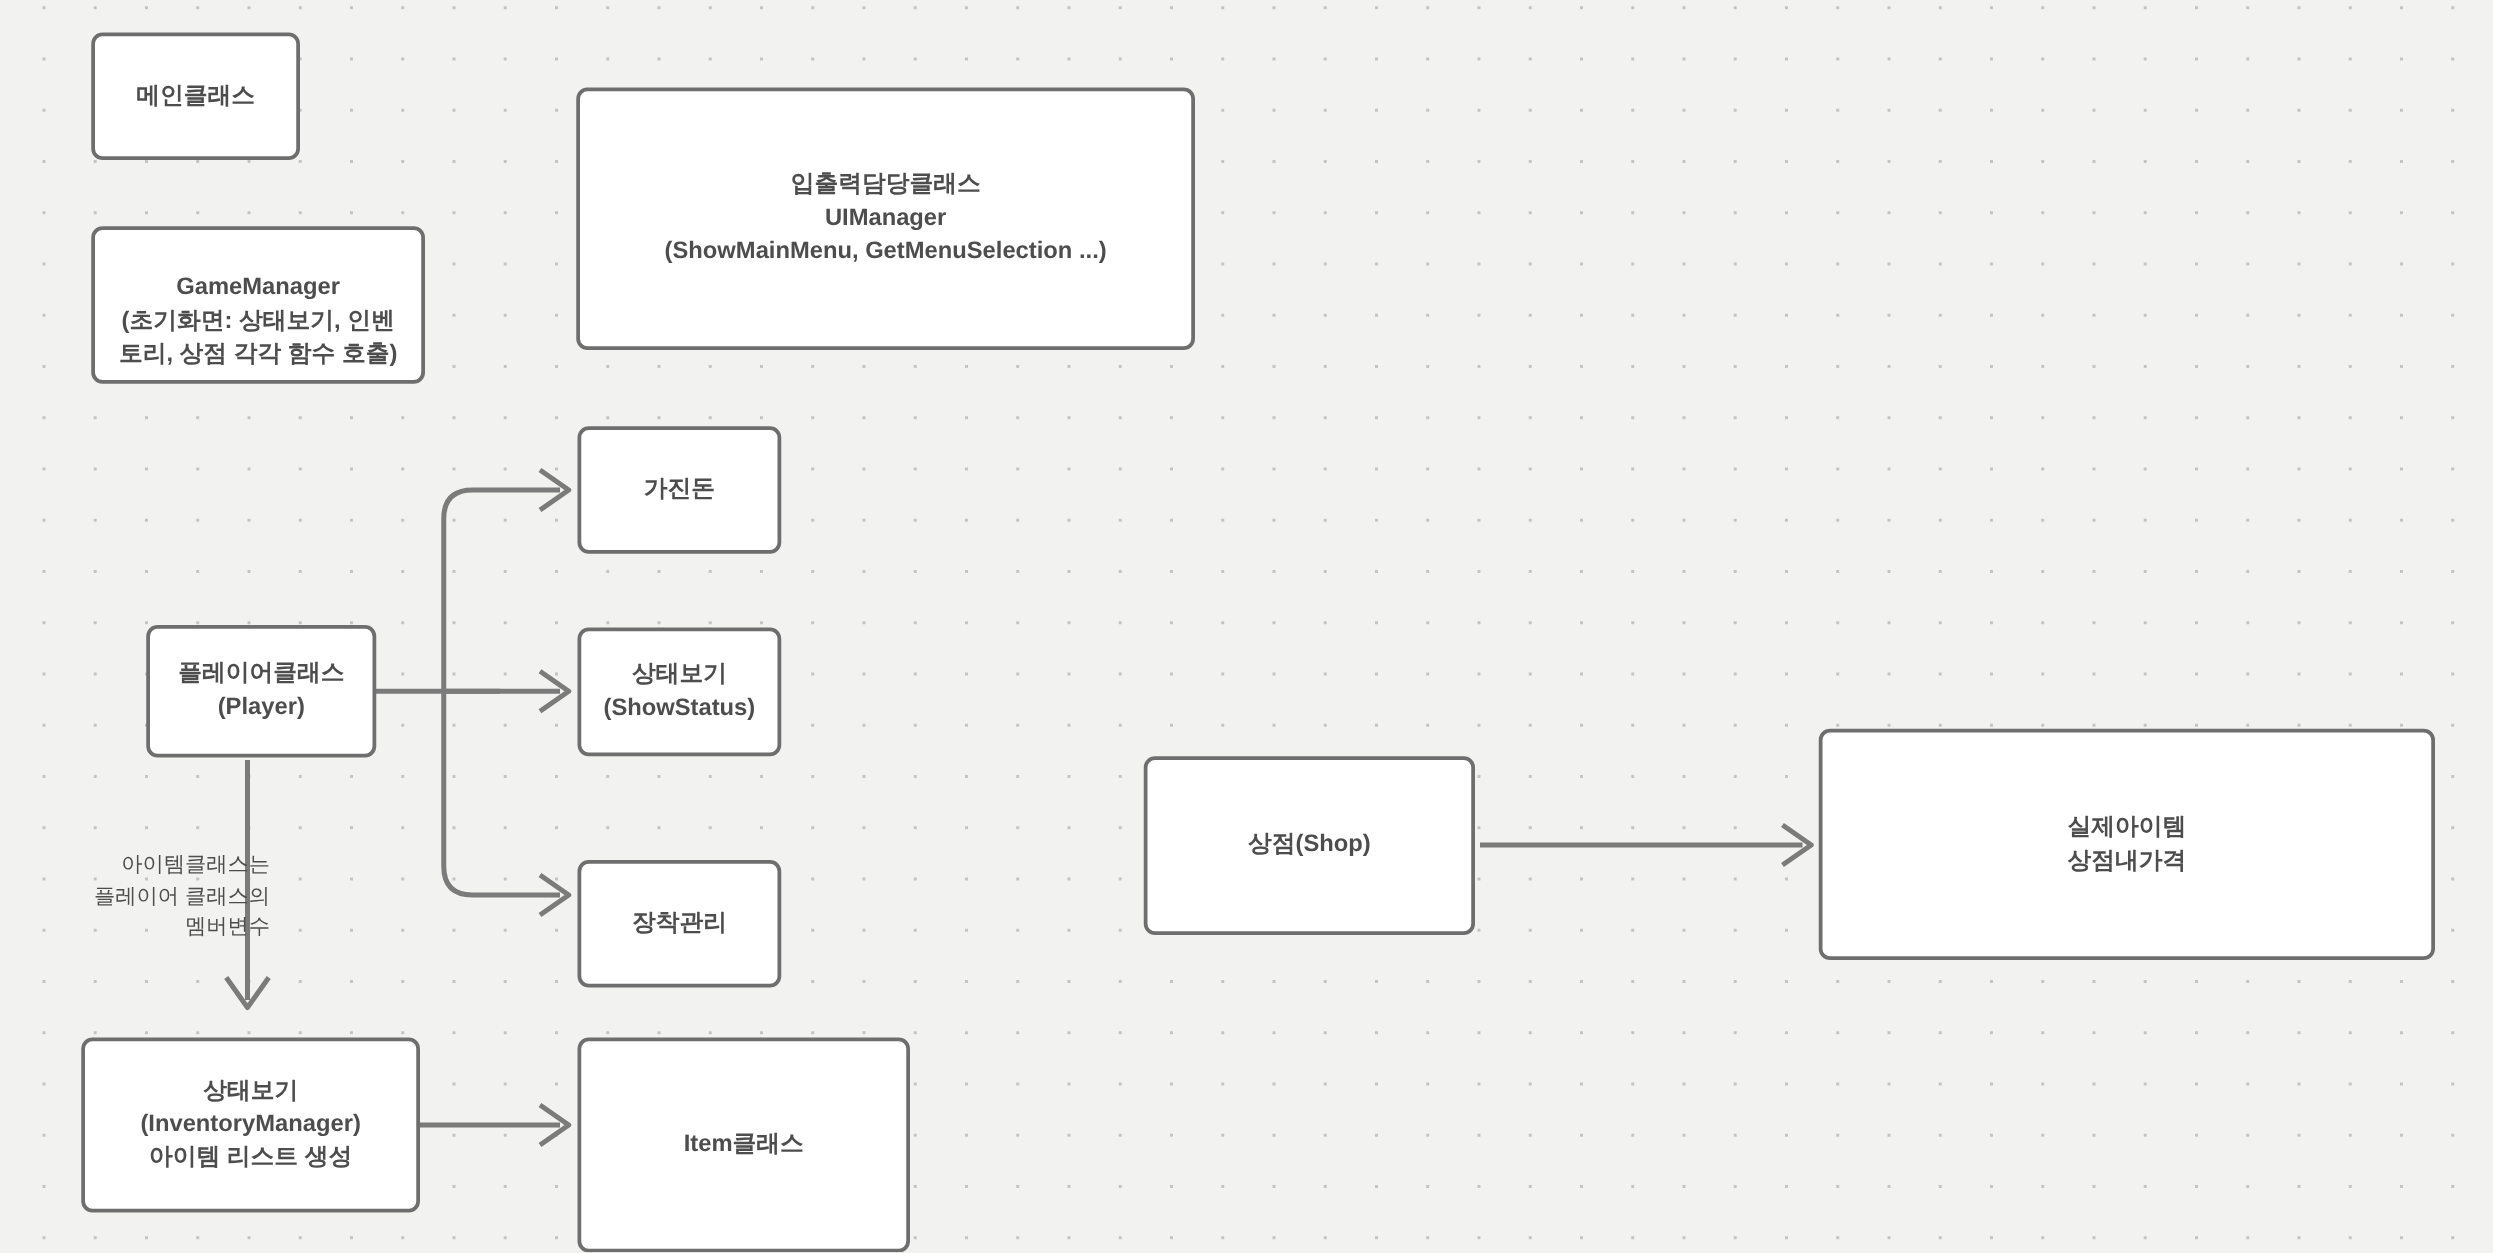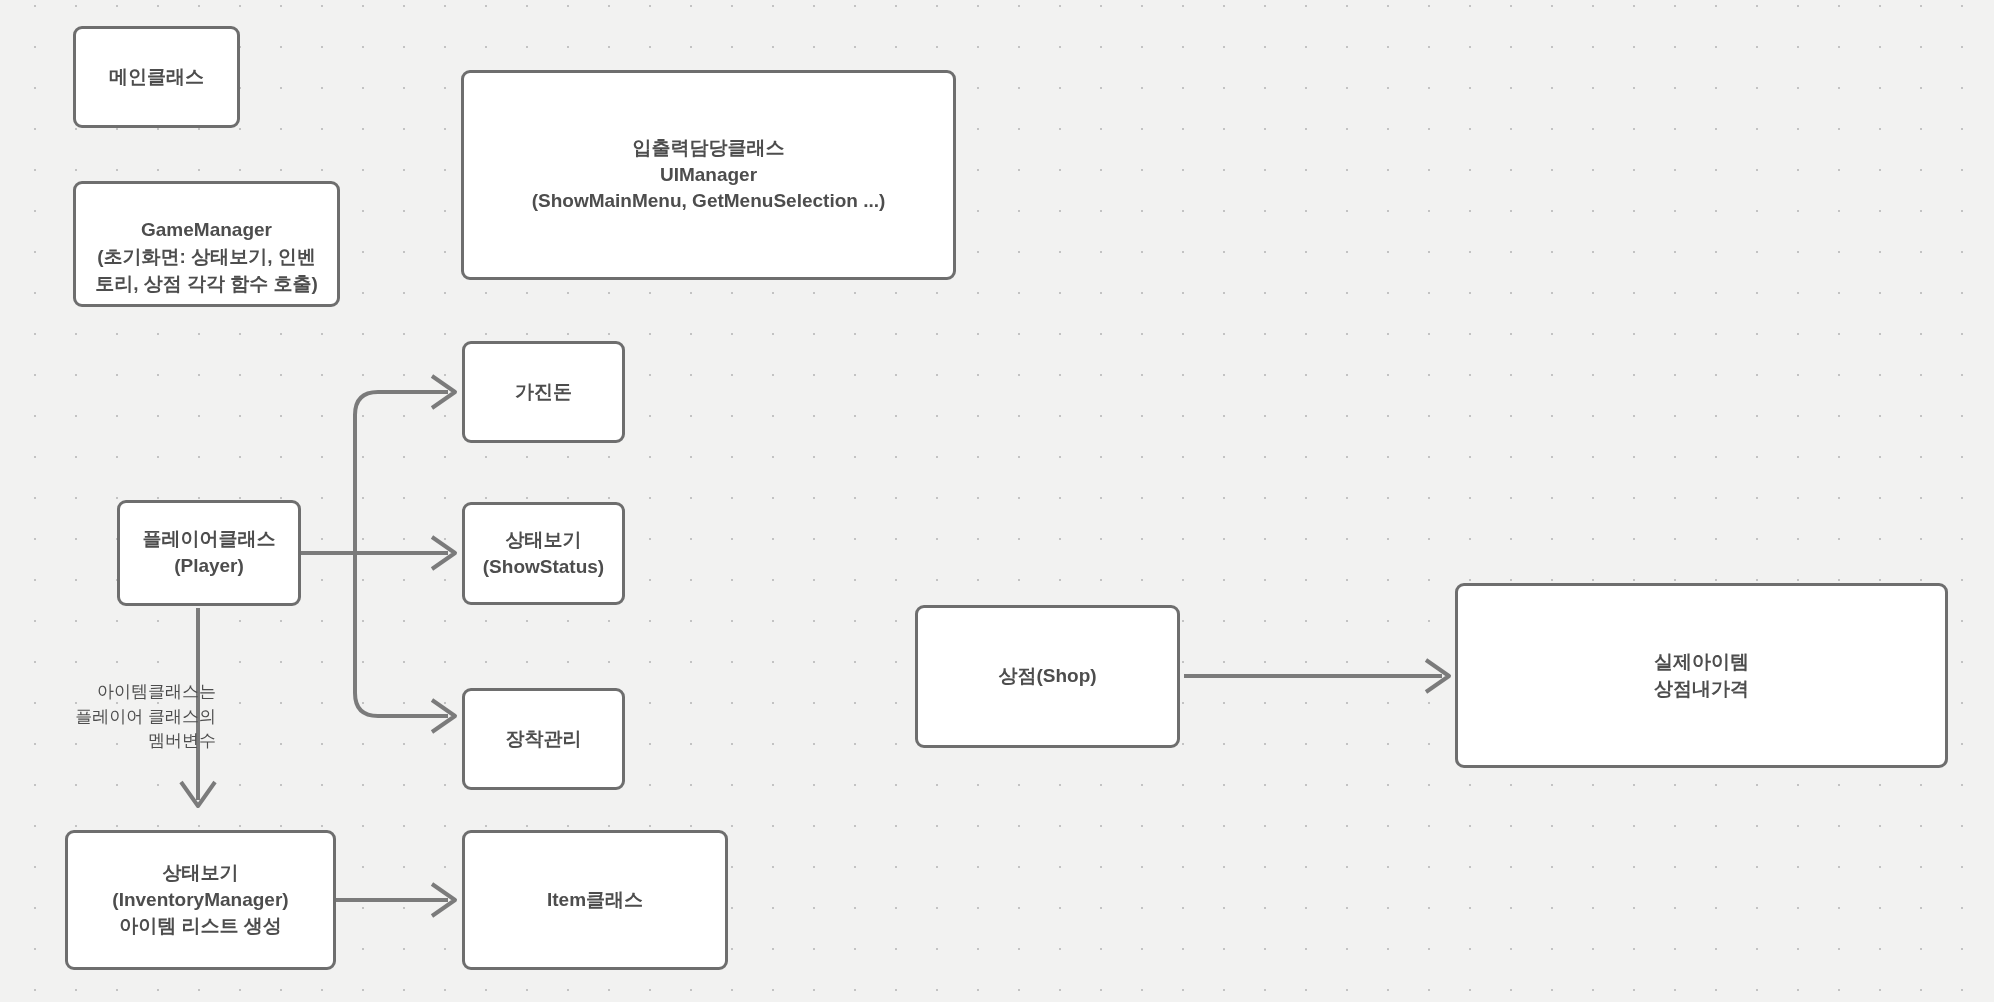--- a/index.html
+++ b/index.html
@@ -136,21 +136,21 @@
     <span class="line">실제아이템</span>
     <span class="line">상점내가격</span>
   </div>
 
   <div class="node" style="left:65px; top:830px; width:271px; height:140px;">
     <span class="line">상태보기</span>
     <span class="line">(InventoryManager)</span>
     <span class="line">아이템 리스트 생성</span>
   </div>
 
-  <div class="node" style="left:462px; top:830px; width:266px; height:140px;">
+  <div class="node" style="left:462px; top:830px; width:266px; height:172px;">
     <span class="line">Item클래스</span>
   </div>
 
   <div class="note" style="left:16px; top:680px; width:200px;">아이템클래스는
 플레이어 클래스의
 멤버변수</div>
 
 </div>
 
 </body></html>

